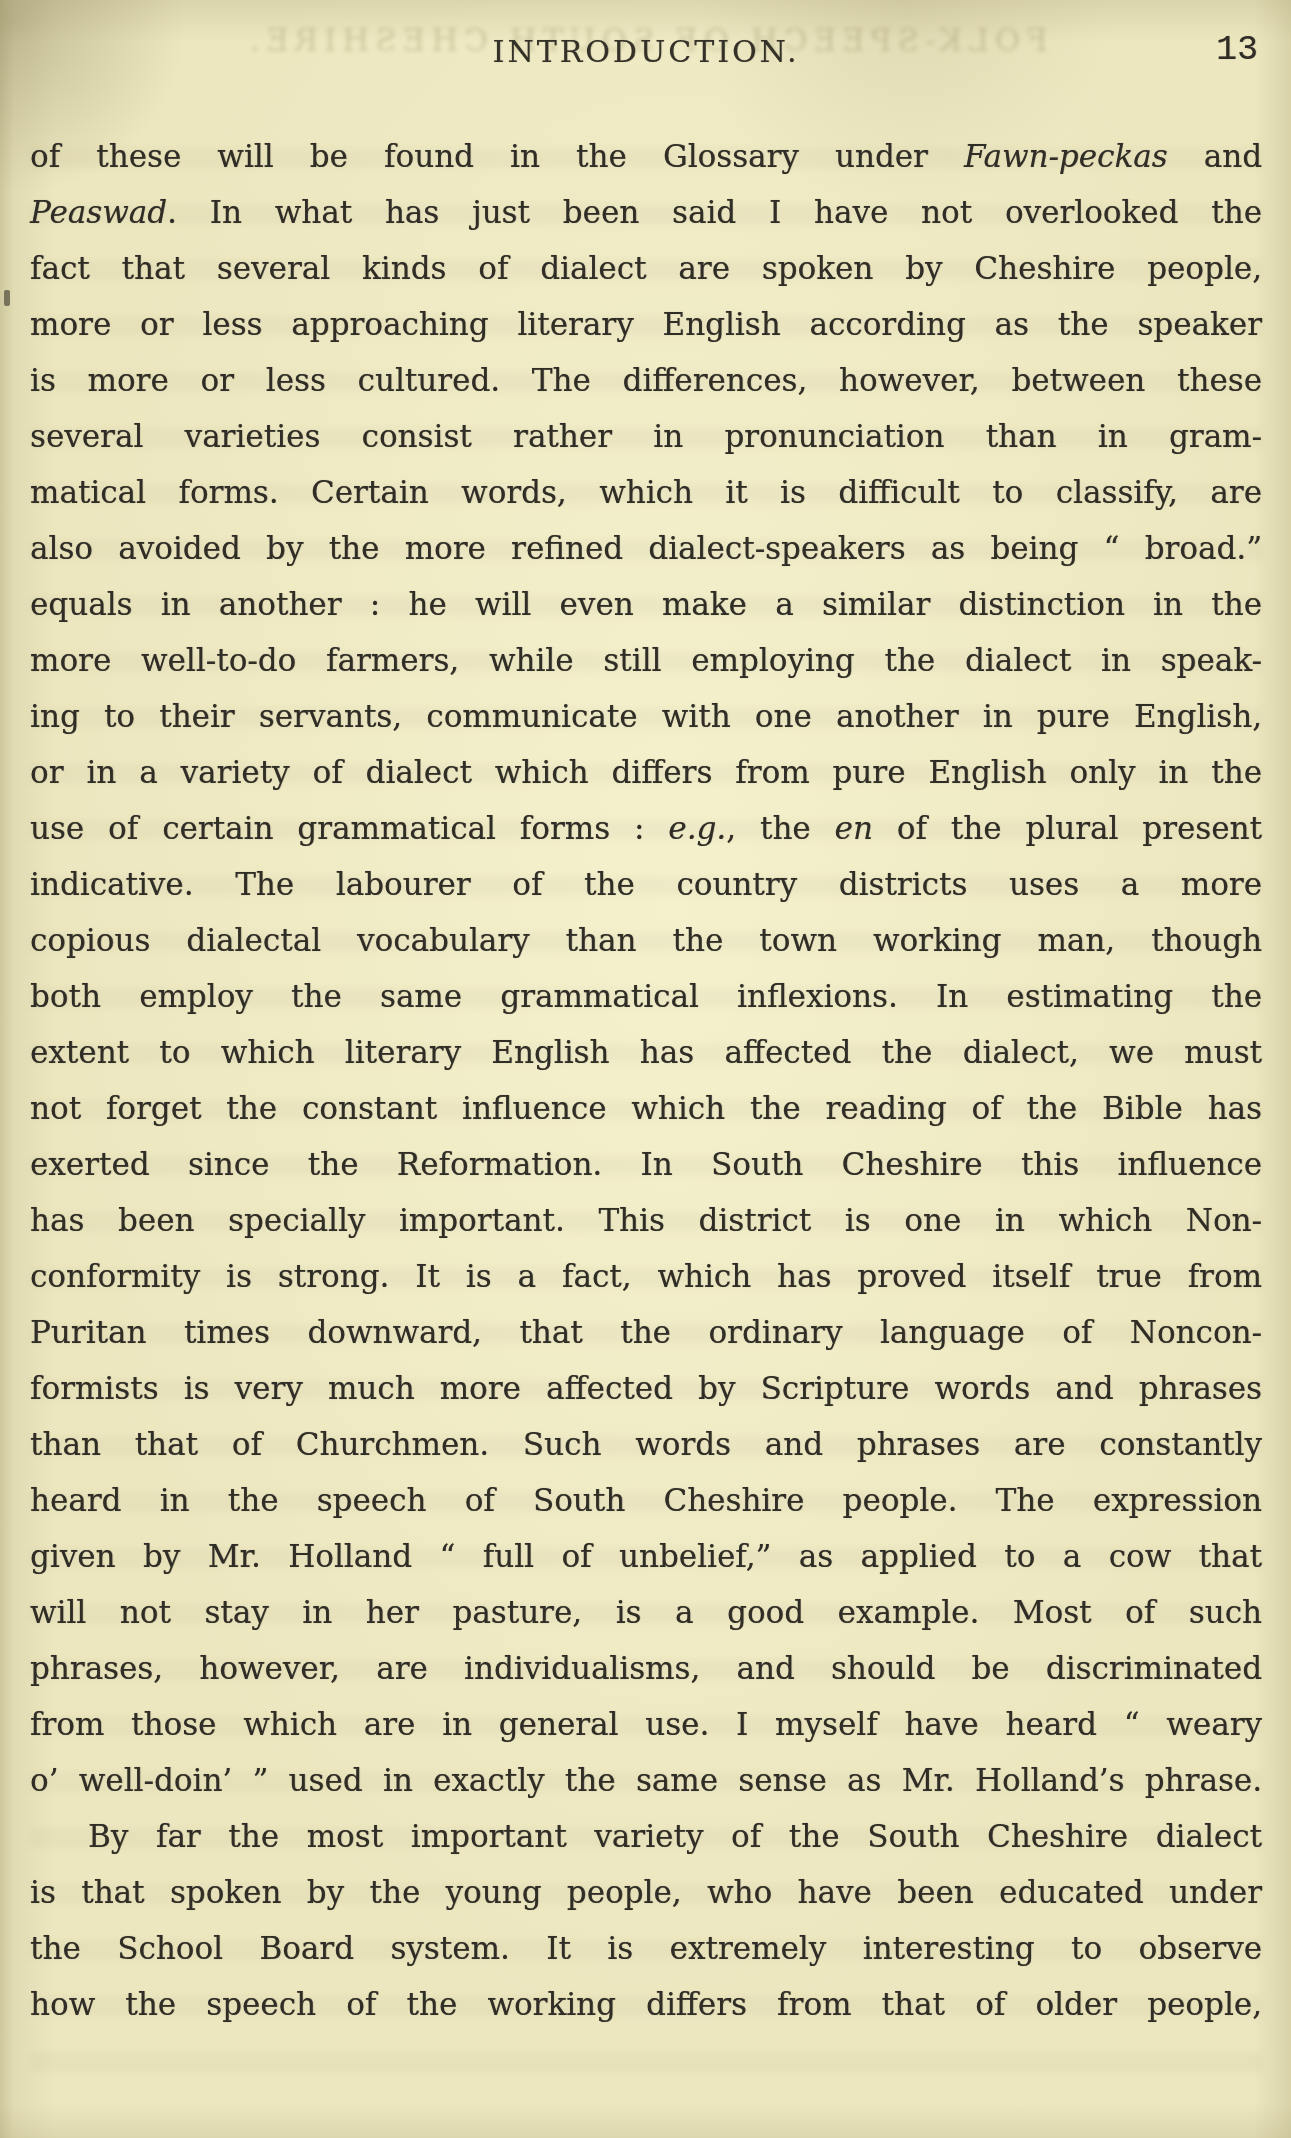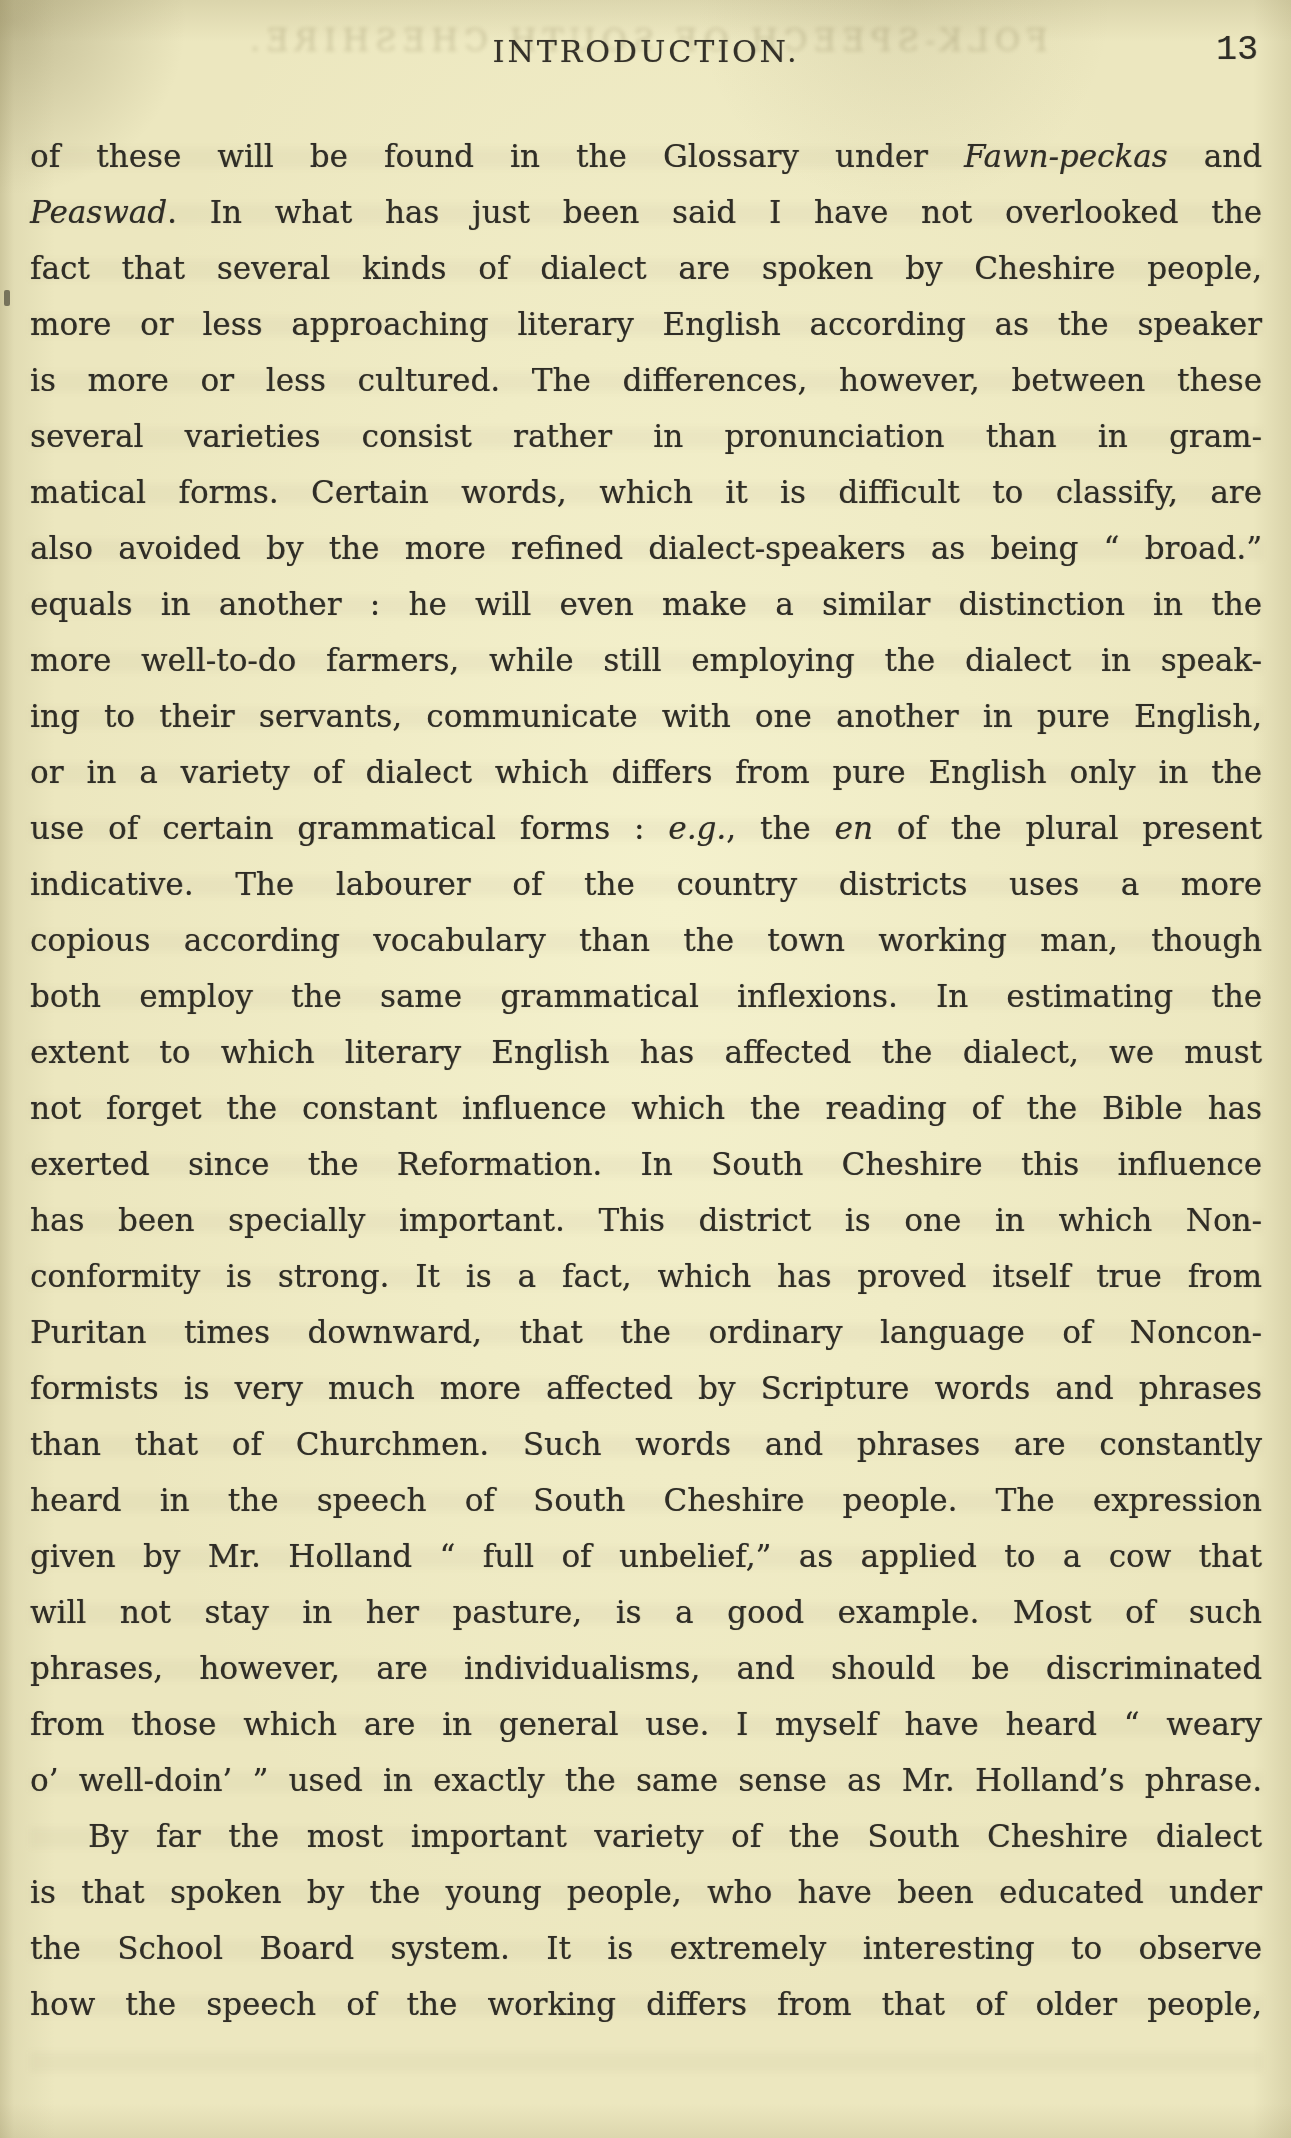--- a/index.html
+++ b/index.html
@@ -108,21 +108,21 @@
         <div class="line"><span>is more or less cultured.  The differences, however, between these</span></div>
         <div class="line"><span>several varieties consist rather in pronunciation than in gram-</span></div>
         <div class="line"><span>matical forms.  Certain words, which it is difficult to classify, are</span></div>
         <div class="line"><span>also avoided by the more refined dialect-speakers as being “ broad.”</span></div>
         <div class="line"><span>equals in another : he will even make a similar distinction in the</span></div>
         <div class="line"><span>more well-to-do farmers, while still employing the dialect in speak-</span></div>
         <div class="line"><span>ing to their servants, communicate with one another in pure English,</span></div>
         <div class="line"><span>or in a variety of dialect which differs from pure English only in the</span></div>
         <div class="line"><span>use of certain grammatical forms : </span><span class="it">e.g.</span><span>, the </span><span class="it">en</span><span> of the plural present</span></div>
         <div class="line"><span>indicative.  The labourer of the country districts uses a more</span></div>
-        <div class="line"><span>copious according vocabulary than the town working man, though</span></div>
+        <div class="line"><span>copious dialectal vocabulary than the town working man, though</span></div>
         <div class="line"><span>both employ the same grammatical inflexions.  In estimating the</span></div>
         <div class="line"><span>extent to which literary English has affected the dialect, we must</span></div>
         <div class="line"><span>not forget the constant influence which the reading of the Bible has</span></div>
         <div class="line"><span>exerted since the Reformation.  In South Cheshire this influence</span></div>
         <div class="line"><span>has been specially important.  This district is one in which Non-</span></div>
         <div class="line"><span>conformity is strong.  It is a fact, which has proved itself true from</span></div>
         <div class="line"><span>Puritan times downward, that the ordinary language of Noncon-</span></div>
         <div class="line"><span>formists is very much more affected by Scripture words and phrases</span></div>
         <div class="line"><span>than that of Churchmen.  Such words and phrases are constantly</span></div>
         <div class="line"><span>heard in the speech of South Cheshire people.  The expression</span></div>

